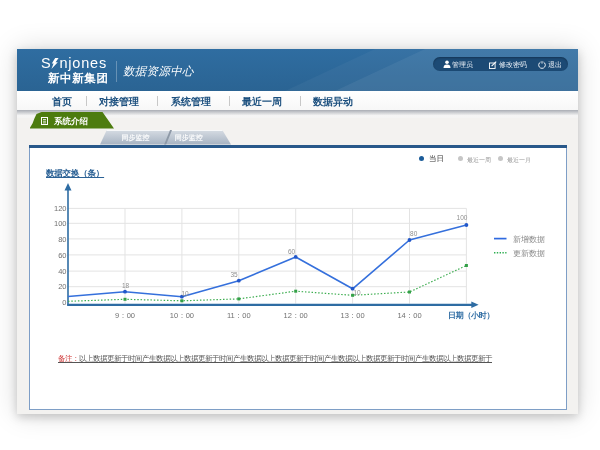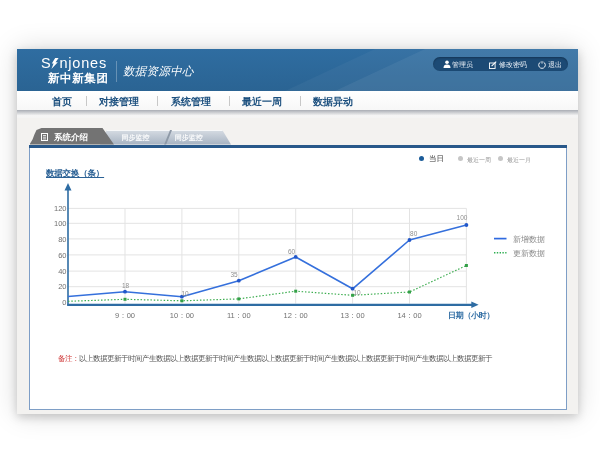--- a/index.html
+++ b/index.html
@@ -38,36 +38,36 @@
     background:linear-gradient(#a9adb4, rgba(243,242,240,0) 80%); }
   
   .graytabs { position:absolute; left:100px; top:129.5px; width:131px; height:15px;
     background:linear-gradient(#d6dce3,#a6b2c1);
     clip-path:polygon(7px 0, calc(100% - 9px) 0, 100% 100%, 0 100%);
     box-shadow: inset 0 1px 0 rgba(255,255,255,.8); }
   .graytabs .slash { position:absolute; left:67px; top:0; width:1.5px; height:15px;
     background:#8e99a7; transform:skewX(-22deg); }
   .graytabs span { position:absolute; top:4px; color:rgba(255,255,255,.92); font-size:7px;
     font-weight:bold; line-height:7px; letter-spacing:0; }
-  .acttab { position:absolute; left:29.5px; top:128px; width:84.5px; height:16.5px;
-    background:#737373;
+  .acttab { position:absolute; left:29.5px; top:112px; width:84.5px; height:16.5px;
+    background:#4d7c0f;
     clip-path:polygon(0 100%, 3px 70%, 5px 38%, 7px 12%, 12px 0, 73px 0, 100% 100%); }
   .acttab span { position:absolute; left:24.5px; top:4.5px; color:#fff; font-size:8.5px;
     font-weight:bold; letter-spacing:0; line-height:8.5px; }
   .tabbar { position:absolute; left:29px; top:144.5px; width:538px; height:3.2px;
     background:#28588a; }
   .cbox { position:absolute; left:29px; top:147.5px; width:538px; height:262px;
     background:#fff; border:1px solid #7e9ec6; border-top:none; }
   
   .dot { position:absolute; width:5px; height:5px; border-radius:50%; }
   .tl { position:absolute; line-height:8px; }
   .ytitle { position:absolute; left:46px; top:168px; font-size:8.5px; font-weight:bold;
     color:#2b6195; letter-spacing:-0.2px;text-decoration:underline; }
   .note { position:absolute; left:58px; top:354.5px; font-size:7.5px; color:#555;
-    line-height:8.5px; letter-spacing:-0.5px; }
+    line-height:8.5px; letter-spacing:-0.5px;text-decoration:underline; }
   .note b { color:#cc2a2a; font-weight:normal; }
 </style>
 </head>
 <body>
 <div class="win"></div>
 
 <div class="hdr">
   <div class="streak2"></div>
     <div class="streak"></div>
   <div class="logo1">S<svg width="8" height="11" viewBox="0 0 8 11" style="vertical-align:-1px">

